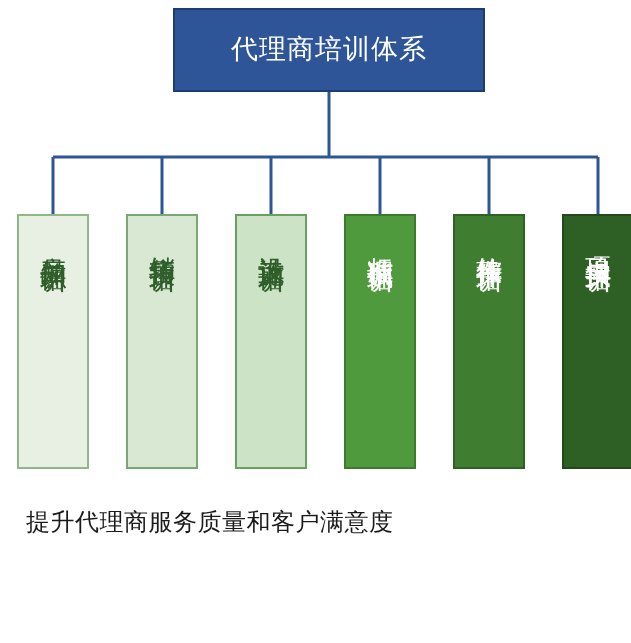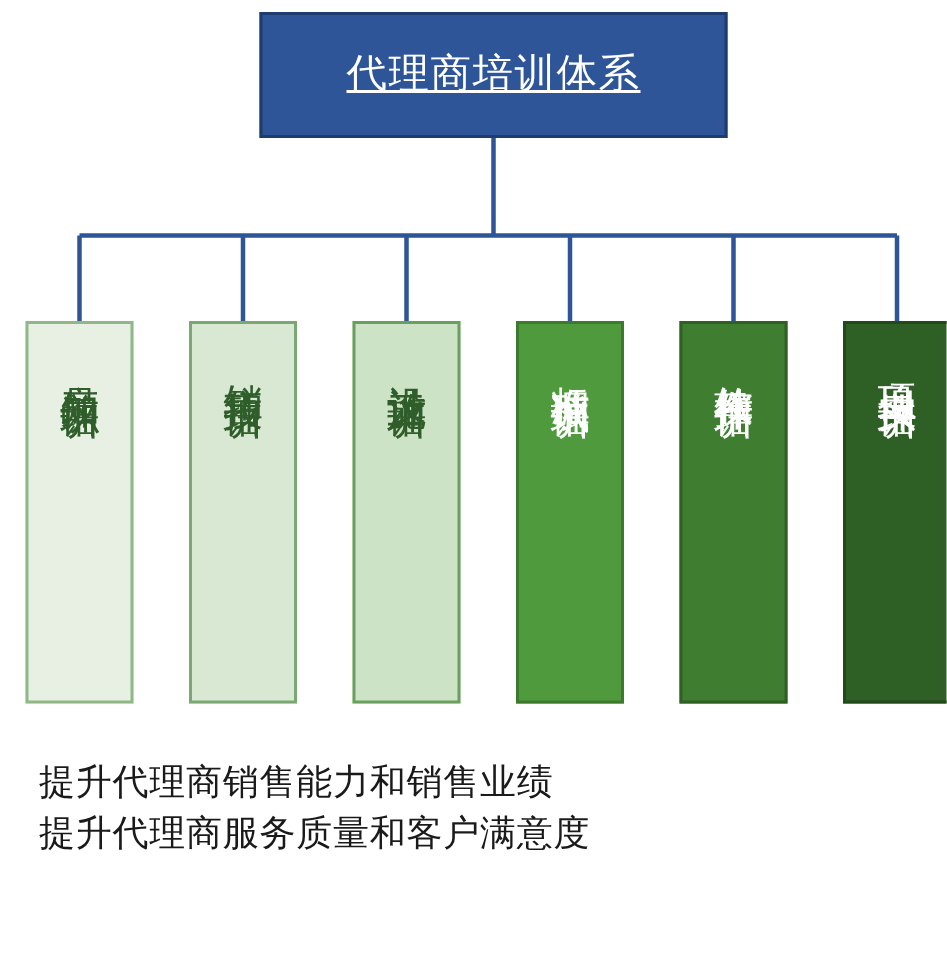--- a/index.html
+++ b/index.html
@@ -37,21 +37,20 @@
     display: flex;
     align-items: center;
     justify-content: center;
     box-sizing: border-box;
   }
   .root-label {
     color: #ffffff;
     font-size: 27px;
     letter-spacing: 1px;
     line-height: 1.1;
-    text-decoration: underline;
   }
   .leaf {
     position: absolute;
     top: 214px;
     width: 72px;
     height: 255px;
     box-sizing: border-box;
     display: flex;
     align-items: flex-start;
     justify-content: center;
@@ -111,17 +110,16 @@
     <span class="leaf-label" style="color:#ffffff;">标准调试培训</span>
   </div>
   <div class="leaf" style="left:453px; background:#3f7d31; border:2px solid #2f6124;">
     <span class="leaf-label" style="color:#ffffff;">软件操作培训</span>
   </div>
   <div class="leaf" style="left:562px; background:#2e5f24; border:2px solid #23491b;">
     <span class="leaf-label" style="color:#ffffff;">项目实操培训</span>
   </div>
 
   <div class="notes">
-    <div class="note-line">提升代理商销售能力和销售业绩</div>
     <div class="note-line">提升代理商服务质量和客户满意度</div>
   </div>
 
 </div>
 
 </body></html>

